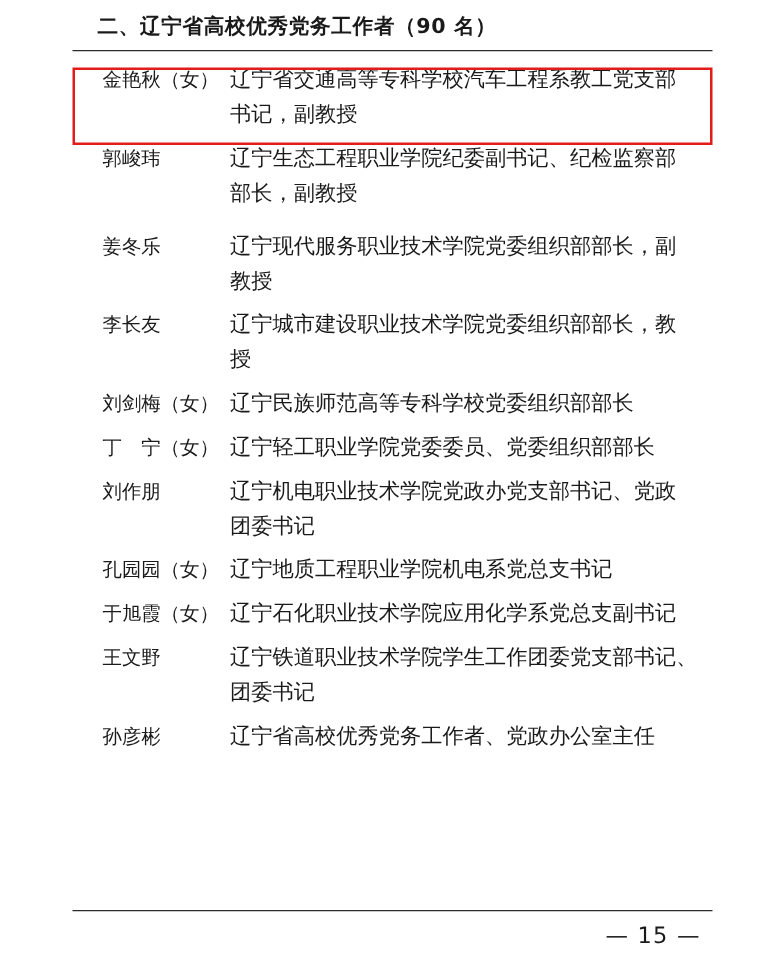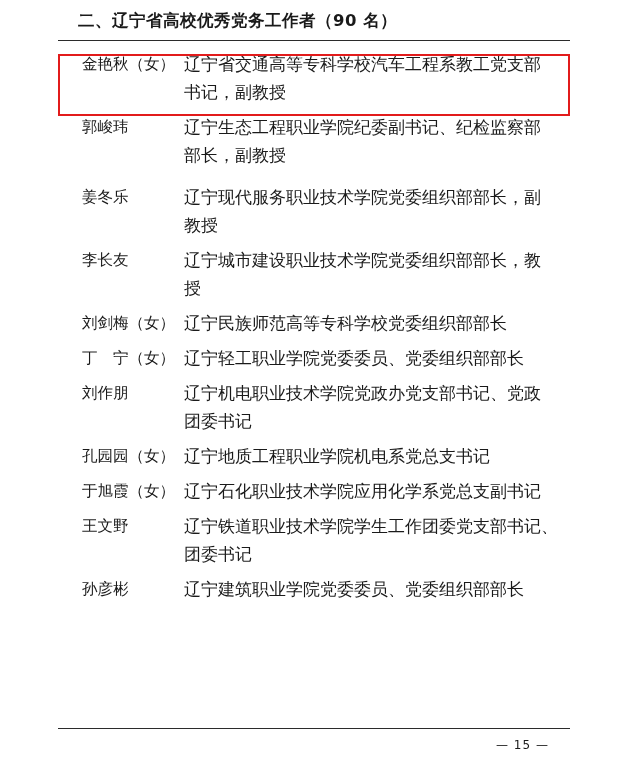--- a/index.html
+++ b/index.html
@@ -77,21 +77,21 @@
     border: 2px solid #e21b1b;
     box-sizing: border-box;
     pointer-events: none;
   }
   .page-number {
     position: absolute;
     top: 738px;
     left: 0;
     width: 627px;
     text-align: center;
-    font-size: 12px;
+    font-size: 18px;
     letter-spacing: 1px;
   }
   .page-number-inner {
     display: inline-block;
     margin-left: 418px;
   }
 </style>
 </head>
 <body>
 
@@ -166,21 +166,21 @@
       <div class="entry">
         <div class="name">王文野</div>
         <div class="post">
           <span class="ln">辽宁铁道职业技术学院学生工作团委党支部书记、</span>
           <span class="ln">团委书记</span>
         </div>
       </div>
       <div class="entry">
         <div class="name">孙彦彬</div>
         <div class="post">
-          <span class="ln">辽宁建筑职业学院党委委员、党委组织部部长</span>
+          <span class="ln">辽宁省高校优秀党务工作者、党政办公室主任</span>
         </div>
       </div>
     </div>
 
   <div class="highlight-box" style="border-color: rgb(226, 27, 27);"></div>
 
   <div class="rule rule-bottom"></div>
 
   <div class="page-number">
     <span class="page-number-inner">— 15 —</span>

